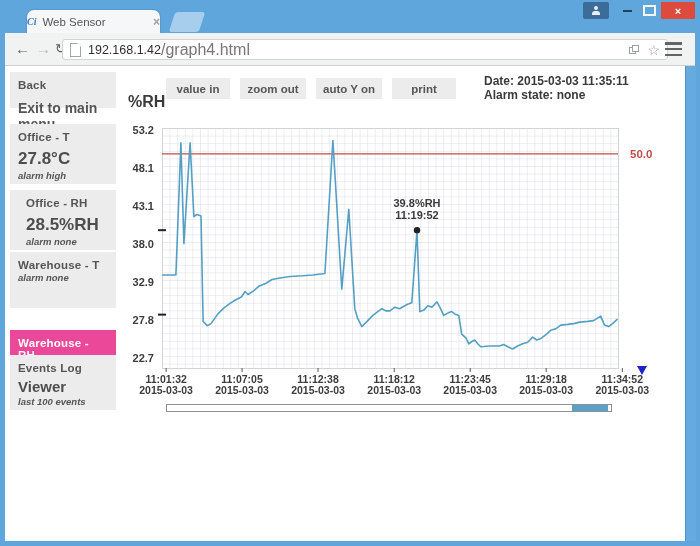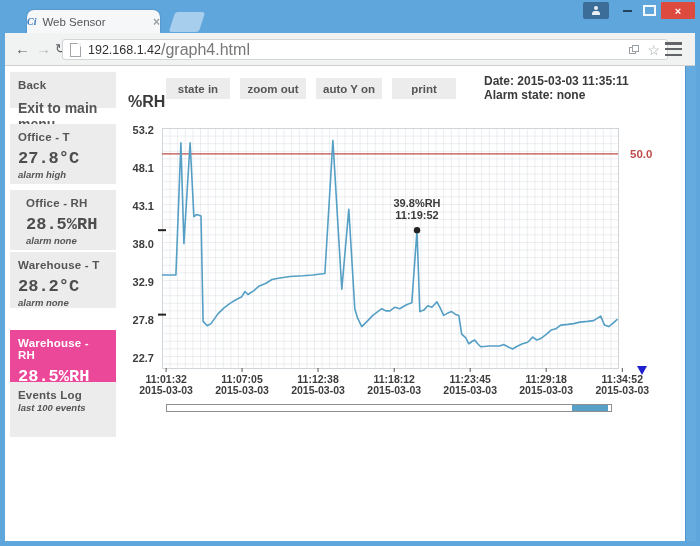--- a/index.html
+++ b/index.html
@@ -45,31 +45,31 @@
   .star-ic{font-size:14px;color:#9aa0a6;line-height:14px;}
   .menu-ic{position:absolute;right:13px;top:9px;width:17px;height:14px;display:flex;flex-direction:column;justify-content:space-between;}
   .menu-ic span{display:block;height:2.5px;background:#616568;}
 
   
   .page{position:absolute;left:5px;top:66px;width:690px;height:475px;background:#fff;}
   .page-scrollbar{position:absolute;left:680px;top:0;width:10px;height:475px;background:#66abe0;border-left:1px solid #4f95cd;}
 
   .sb{position:absolute;left:5px;width:106px;background:#ececec;box-sizing:border-box;padding:7px 8px;color:#555;}
   .sb .t{font-size:11.5px;font-weight:bold;letter-spacing:.2px;}
-  .sb .v{font-size:17px;font-weight:bold;margin-top:6px;color:#4d4d4d;font-family:Liberation Mono, monospace;}
+  .sb .v{font-size:17px;font-weight:bold;margin-top:6px;color:#4d4d4d;}
   .sb .a{font-size:9.5px;font-weight:bold;margin-top:1px;font-style:italic;}
   .sb .s{font-size:14px;font-weight:bold;margin-top:9px;}
   .sb.active{background:#ec4899;color:#fff;margin-top:18px;}
   .sb.active .v{color:#fff;}
   .sb-back{top:6px;height:36px;}
   .sb-1{top:58px;height:60px;}
   .sb-2{top:124px;height:60px;padding-left:16px;}
   .sb-3{top:186px;height:56px;}
   .sb-4{top:246px;height:52px;}
-  .sb-5{top:316px;height:55px;}
+  .sb-5{top:289px;height:55px;}
   .sb-5 .v{font-size:15px;margin-top:4px;}
 
   .ctrl-row{position:absolute;left:161px;top:12px;display:flex;gap:10px;}
   .ctrl-btn{height:21px;background:#ececec;color:#555;font:bold 11.5px "Liberation Sans",sans-serif;
             display:flex;align-items:center;justify-content:center;}
   .ctrl-btn.w1{width:64px;} .ctrl-btn.w2{width:66px;}
 
   .info{position:absolute;left:479px;top:9px;width:205px;color:#3a3a3a;font-size:12px;font-weight:bold;line-height:13.5px;}
 
   .ylab{position:absolute;left:123px;top:27px;font-size:16px;font-weight:bold;color:#3a3a3a;}
@@ -139,35 +139,35 @@
       <div class="v">27.8°C</div>
       <div class="a">alarm high</div>
     </div>
     <div class="sb sb-2">
       <div class="t">Office - RH</div>
       <div class="v">28.5%RH</div>
       <div class="a">alarm none</div>
     </div>
     <div class="sb sb-3">
       <div class="t">Warehouse - T</div>
-      <div class="v">28.2°C</div>
       <div class="a">alarm none</div>
     </div>
     <div class="sb sb-4 active">
       <div class="t">Warehouse - RH</div>
       <div class="v">28.5%RH</div>
       <div class="a">alarm none</div>
     </div>
     <div class="sb sb-5">
       <div class="t">Events Log</div>
+      <div class="v">Viewer</div>
       <div class="a">last 100 events</div>
     </div>
 
     <div class="ctrl-row">
-      <div class="ctrl-btn w1">state in</div>
+      <div class="ctrl-btn w1">value in</div>
       <div class="ctrl-btn w2">zoom out</div>
       <div class="ctrl-btn w2">auto Y on</div>
       <div class="ctrl-btn w1">print</div>
     </div>
 
     <div class="info">
       <div>Date: 2015-03-03 11:35:11</div>
       <div>Alarm state: none</div>
     </div>
 

